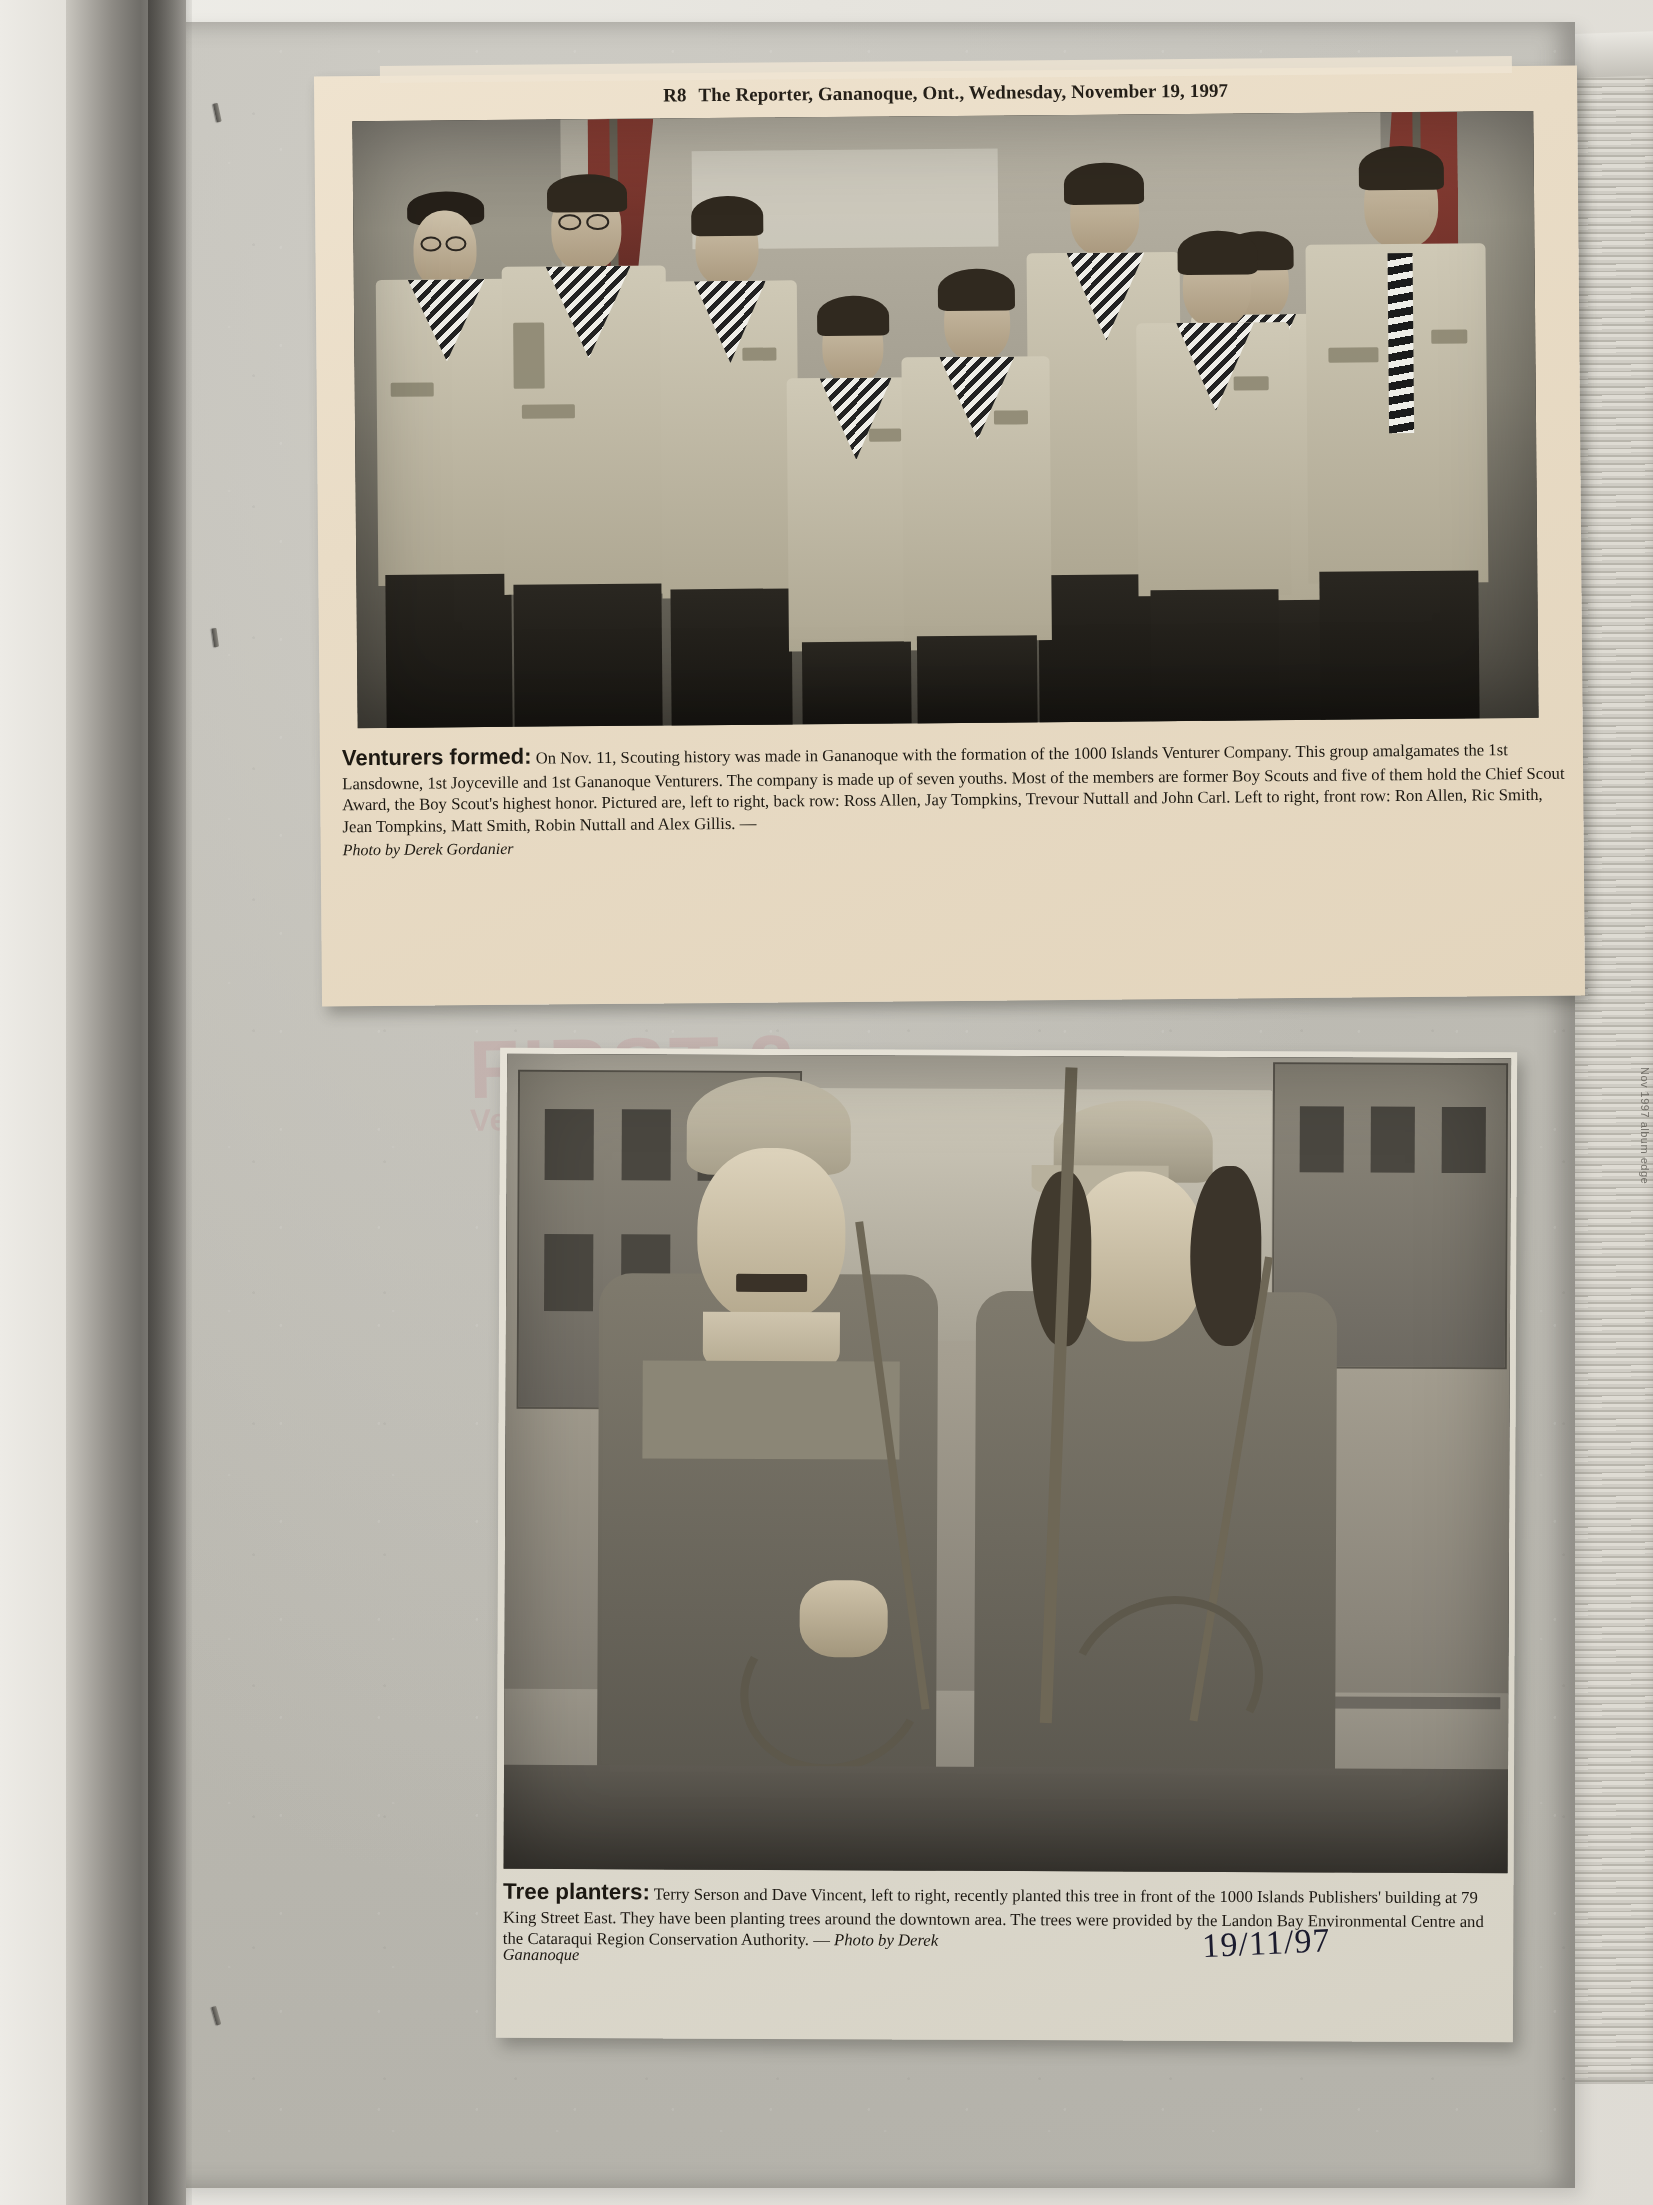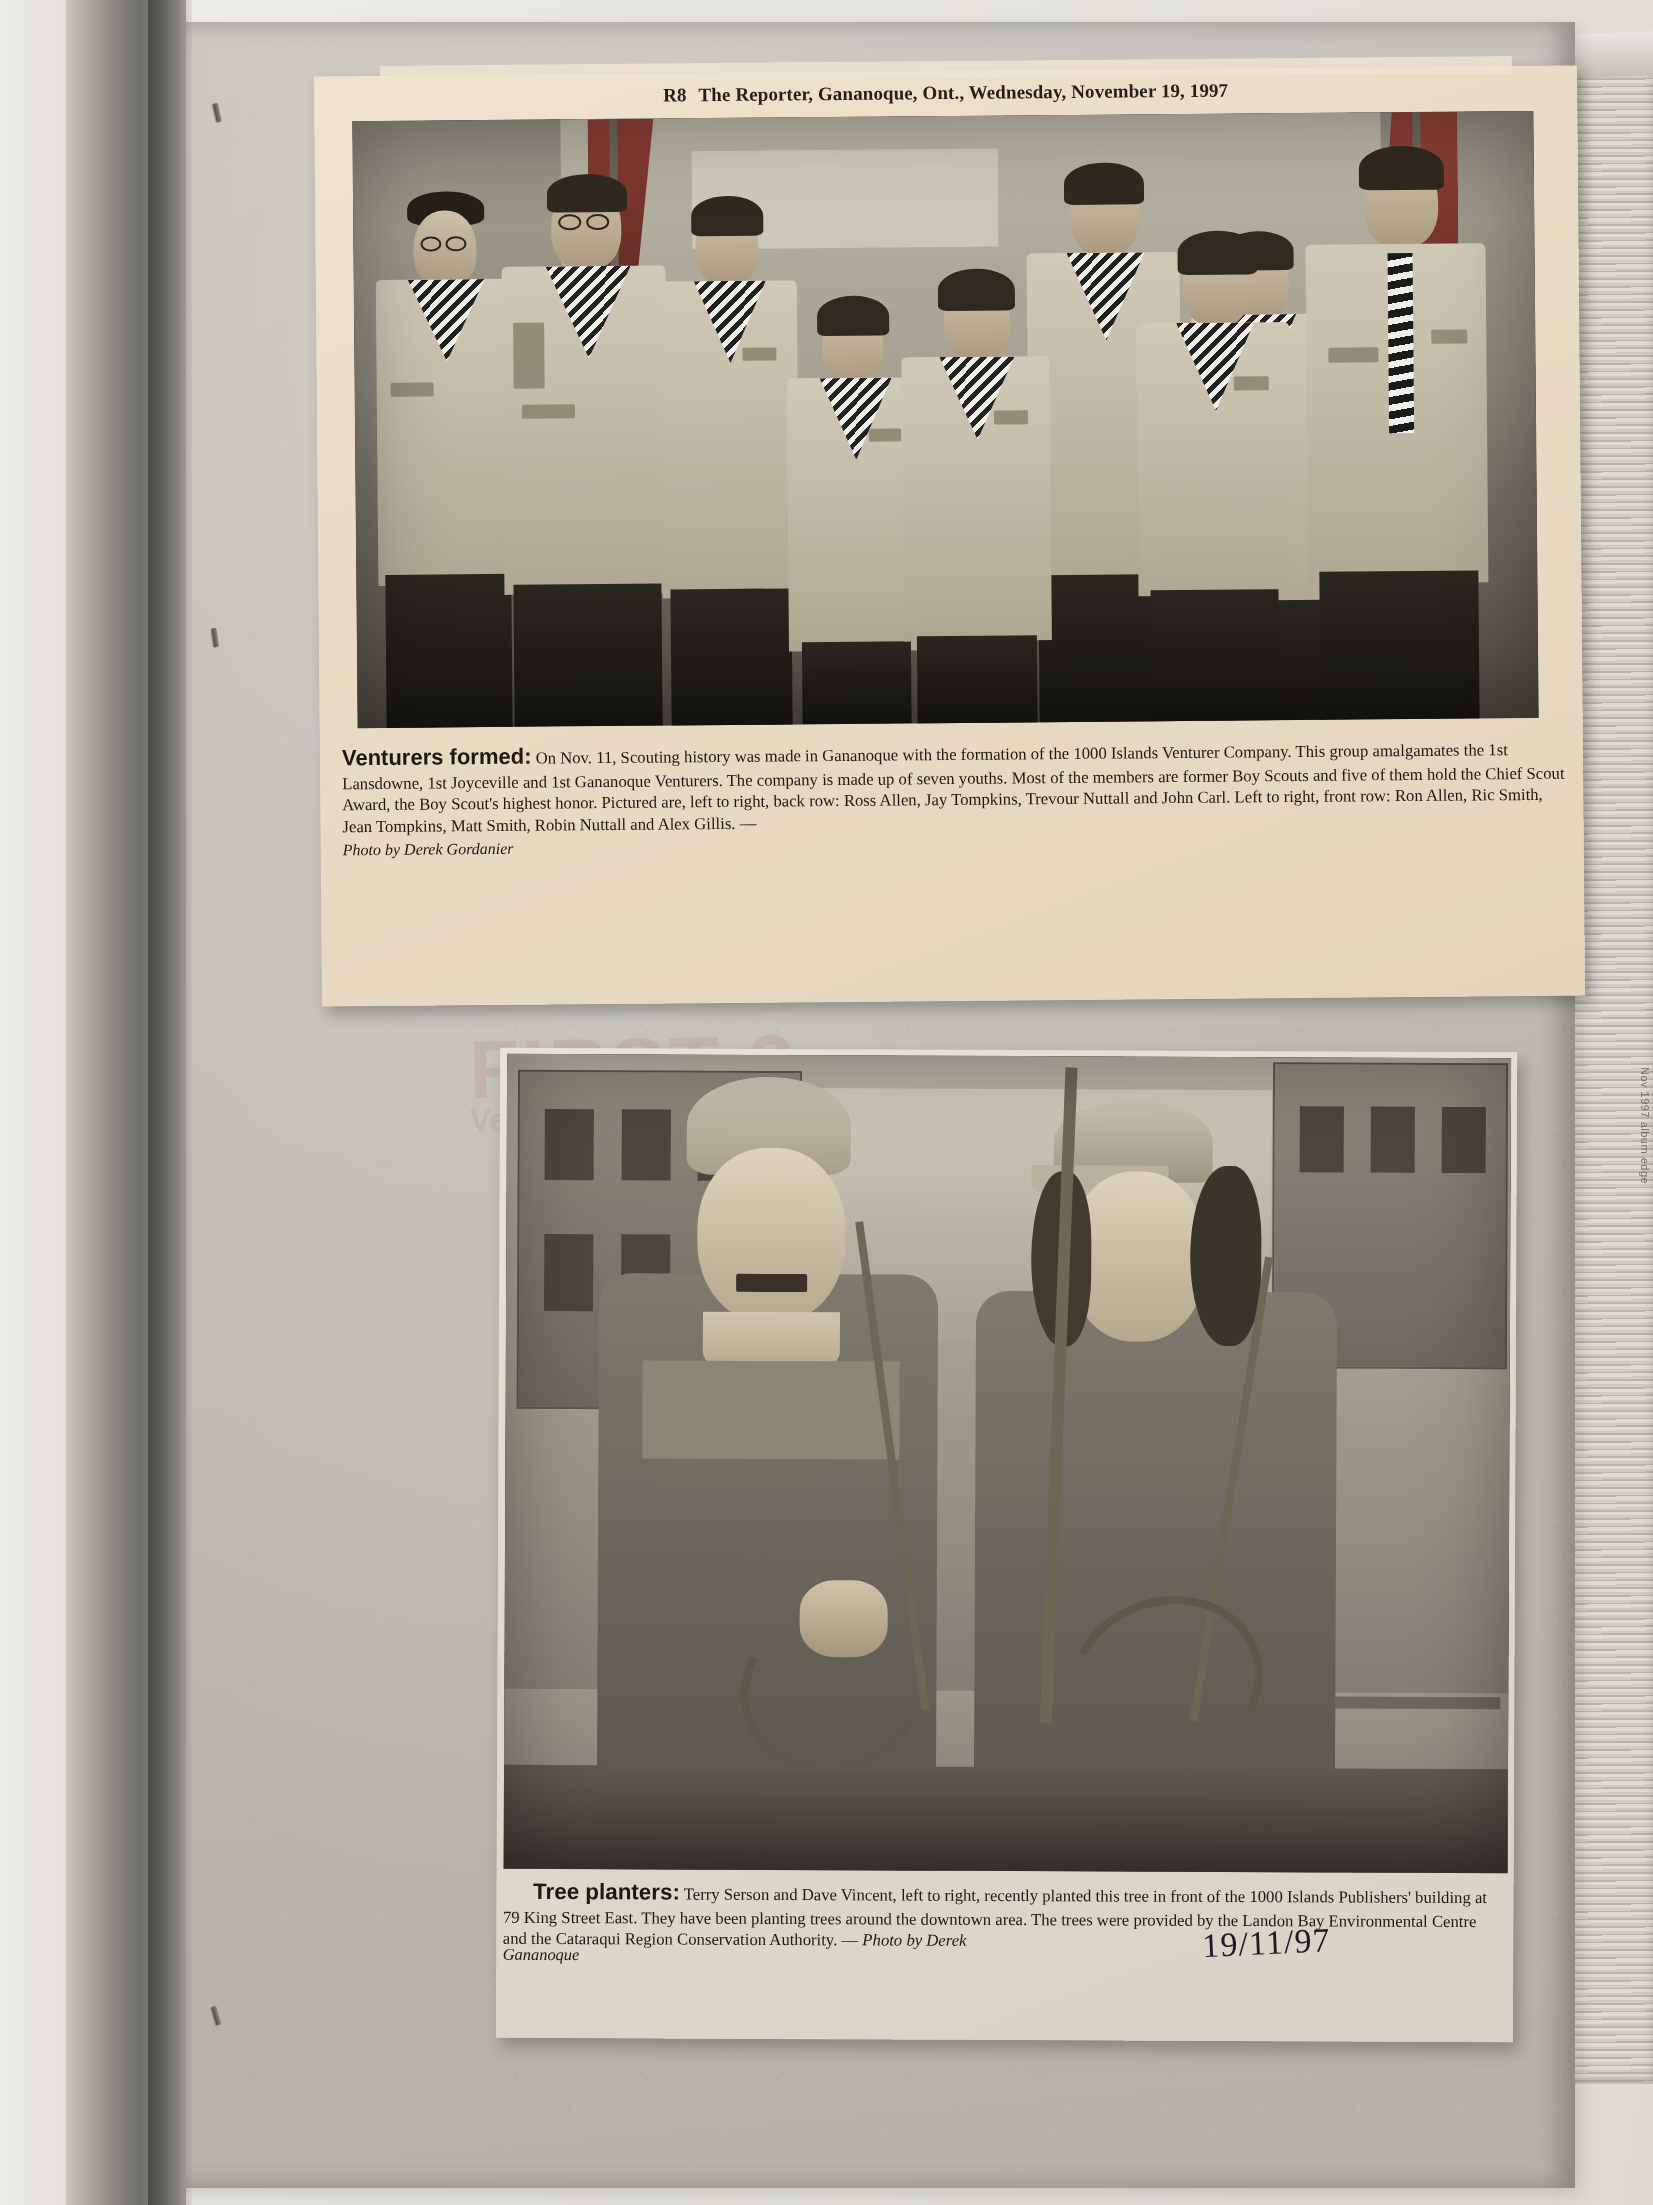--- a/index.html
+++ b/index.html
@@ -122,21 +122,21 @@
     position:absolute; left:323px; top:1028px; width:1017px; height:990px;
     background: linear-gradient(160deg,#e7e3d8 0%, #ddd9cd 50%, #d6d2c5 100%);
     transform: rotate(0.25deg);
     box-shadow: 5.5px 8.8px 16.4px rgba(50,48,44,.33);
   }
   #photo2 { left:6.6px; top:5.5px; width:1004px; height:815px; }
   #clip2-caption {
     position:absolute; left:6.6px; top:830px; width:1001px;
     font-size:16.7px; line-height:1.28; color:#1c1812;
   }
-  #clip2-caption b { font-family:"Liberation Sans",sans-serif; font-size:22.4px;margin-left:30px; }
+  #clip2-caption b { font-family:"Liberation Sans",sans-serif; font-size:22.4px; }
   #clip2-caption i { font-style:italic; }
   #clip2-credit2 {
     position:absolute; left:6.6px; top:897px; font-style:italic; font-size:16.4px; color:#1c1812;
   }
   
   #handdate {
     position:absolute; left:706px; top:873px;
     font-family:"Liberation Serif",serif;
     font-size:34px; color:#1b1b2e; transform:rotate(-3deg);
     letter-spacing:1.1px;

